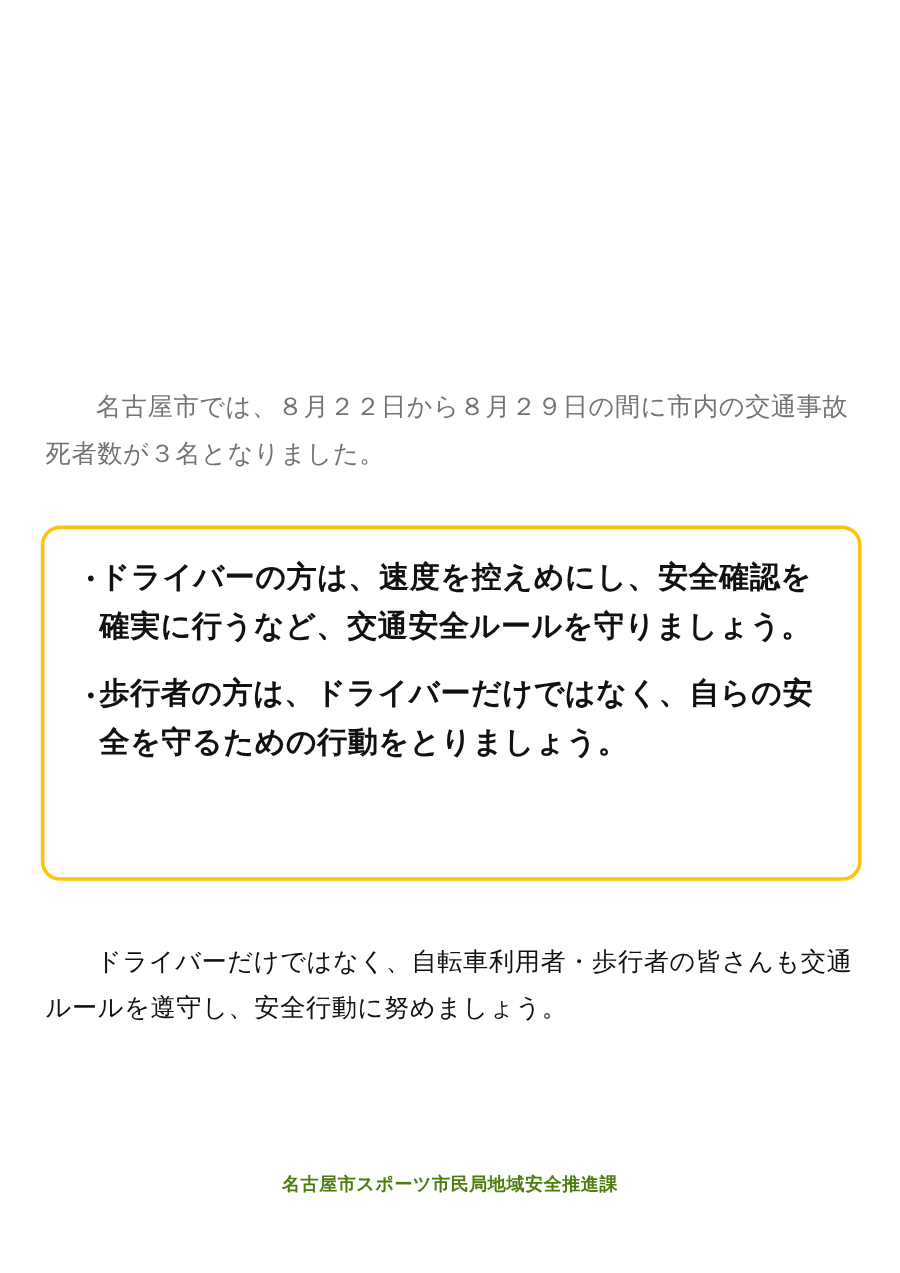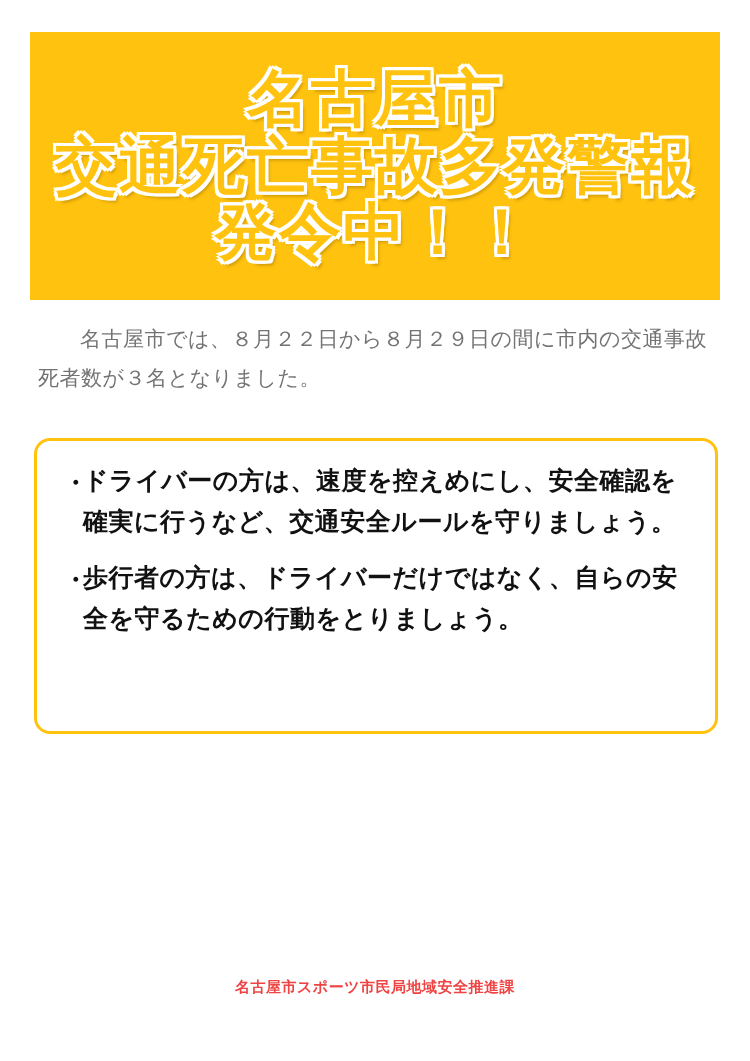--- a/index.html
+++ b/index.html
@@ -129,45 +129,43 @@
   
   .footer {
     position: absolute;
     left: 0;
     top: 978px;
     width: 750px;
     text-align: center;
     font-size: 15px;
     font-weight: bold;
     letter-spacing: 0.5px;
-    color: #ef4444;
+    color: #4d7c0f;
   }
 </style>
 </head>
 <body>
 
 <div class="page">
 
-  <div class="banner">
-    <div class="banner-line l1">名古屋市</div>
-    <div class="banner-line l2">交通死亡事故多発警報</div>
-    <div class="banner-line l3">発令中！！</div>
-  </div>
 
   <div class="intro">
     <p>名古屋市では、８月２２日から８月２９日の間に市内の交通事故死者数が３名となりました。</p>
   </div>
 
   <div class="advisory">
     <div class="bullet">
       <span class="dot">・</span>
       <span class="btext">ドライバーの方は、速度を控えめにし、安全確認を確実に行うなど、交通安全ルールを守りましょう。</span>
     </div>
     <div class="bullet">
       <span class="dot">・</span>
       <span class="btext">歩行者の方は、ドライバーだけではなく、自らの安全を守るための行動をとりましょう。</span>
     </div>
   </div>
 
+  <div class="closing">
+    <p>ドライバーだけではなく、自転車利用者・歩行者の皆さんも交通ルールを遵守し、安全行動に努めましょう。</p>
+  </div>
 
   <div class="footer">名古屋市スポーツ市民局地域安全推進課</div>
 
 </div>
 
 </body></html>

